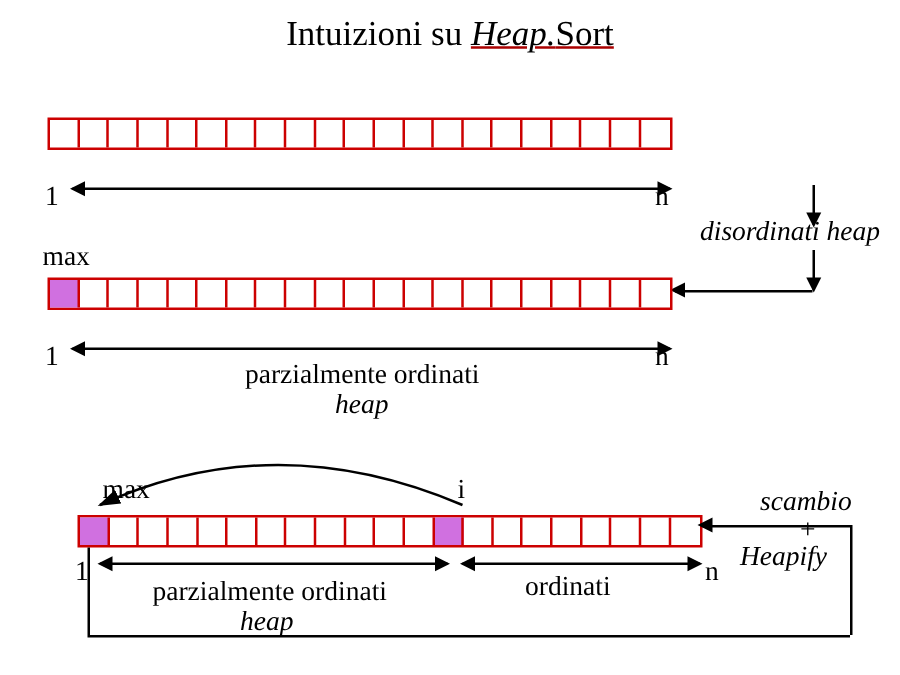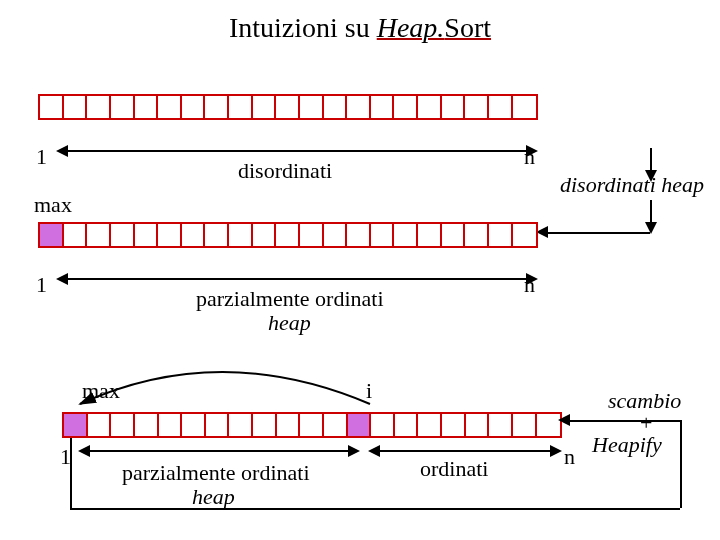--- a/index.html
+++ b/index.html
@@ -145,21 +145,20 @@
       <div class="cell" style="width: 23.8095px;"></div>
       <div class="cell" style="width: 23.8095px;"></div>
       <div class="cell" style="width: 23.8095px;"></div>
       <div class="cell" style="width: 23.8095px;"></div>
       <div class="cell" style="width: 23.8095px;"></div>
       <div class="cell" style="width: 23.8095px;"></div>
     </div>
   <div class="lbl" style="left:36px; top:144px;">1</div>
   <div class="lbl" style="left:524px; top:144px;">n</div>
   <div id="dha1" class="dha" style="left: 58px; top: 150px; width: 478px;"></div>
-  <div class="lbl" style="left:238px; top:158px;">disordinati</div>
   <div class="lbl" style="left:34px; top:192px;">max</div>
 
   <div class="rpath">
     <div id="rd1" class="seg v varrow" style="left: 650px; top: 148px; height: 32px;"></div>
     <div class="lbl it" style="left:560px; top:172px;">disordinati heap</div>
     <div id="rd2" class="seg v varrow" style="left: 650px; top: 200px; height: 32px;"></div>
     <div id="rh" class="seg h" style="left: 540px; top: 232px; width: 110px;"></div>
     <div class="head" style="left:536px; top:226px;"></div>
   </div>
 

